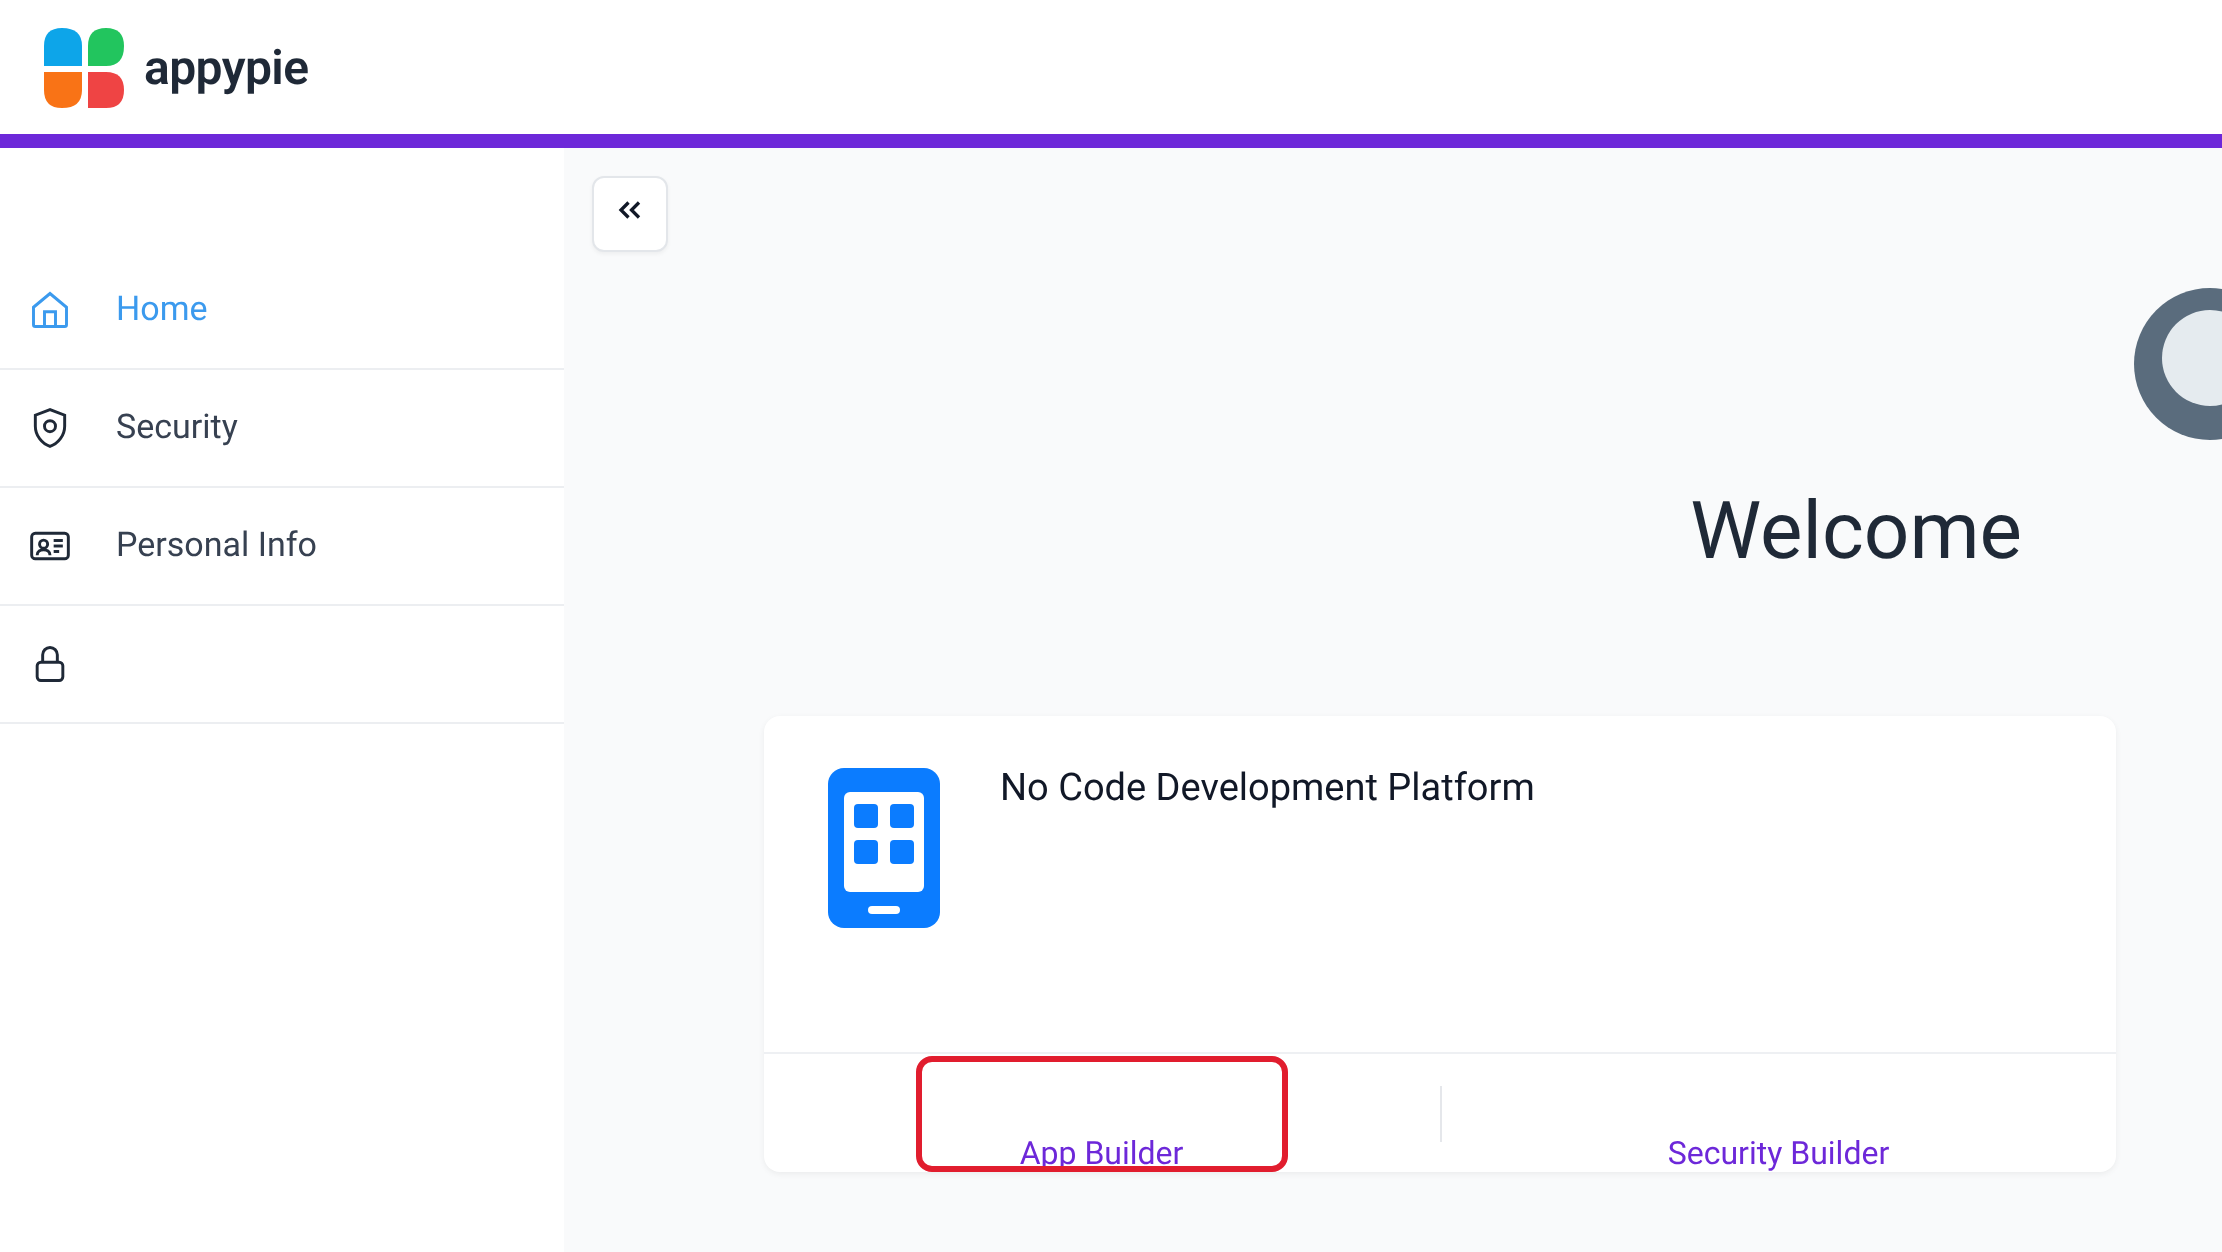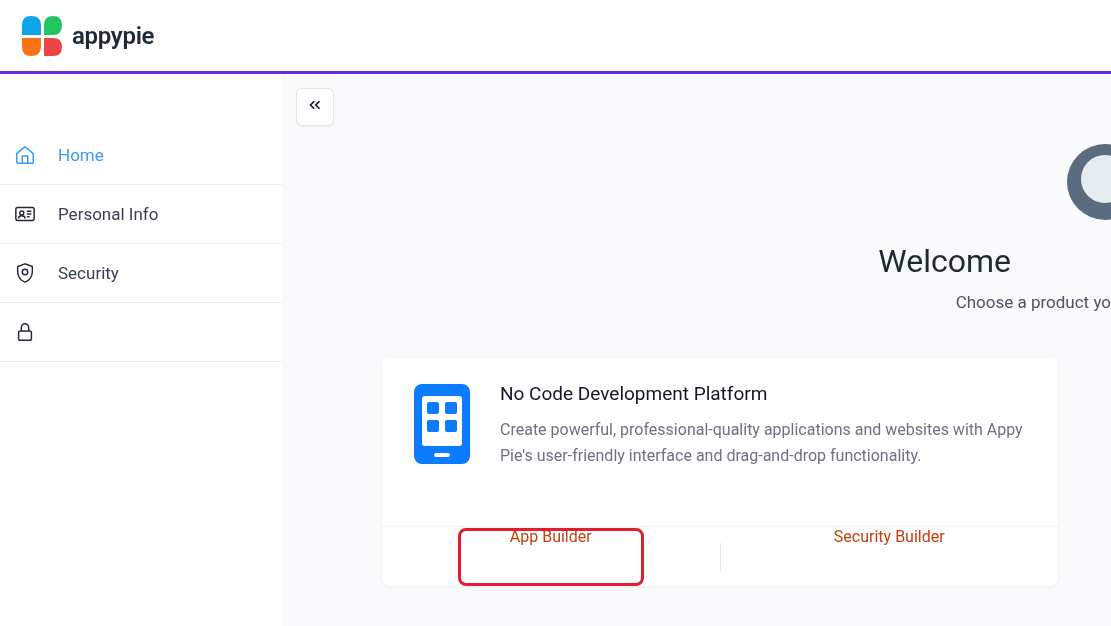--- a/index.html
+++ b/index.html
@@ -7,21 +7,21 @@
       font-family: -apple-system, BlinkMacSystemFont, 'Segoe UI', Roboto, Arial, sans-serif;
       background: #f9fafb;
       width: 1111px;
       height: 626px;
       overflow: hidden;
       position: relative;
     }
     .header {
       background: white;
       height: 74px;
-      border-bottom: 3px solid #6d28d9;
+      border-bottom: 7px solid #6d28d9;
       display: flex;
       align-items: center;
       padding: 0 18px;
     }
     .logo-wrap {
       display: flex;
       align-items: center;
       gap: 6px;
     }
     .logo-icon {
@@ -111,21 +111,21 @@
     .welcome-block {
       text-align: right;
       padding-right: 0;
       margin-left: auto;
       position: absolute;
       right: 0;
       top: 168px;
       width: 400px;
     }
     .welcome-title {
-      font-size: 32px;
+      font-size: 40px;
       font-weight: 400;
       color: #1f2937;
       margin-bottom: 12px;
       padding-right: 100px;
     }
     .welcome-subtitle {
       font-size: 17px;
       color: #4b5563;
       white-space: nowrap;
     }
@@ -161,24 +161,24 @@
       line-height: 1.65;
     }
     .card-footer {
       display: flex;
       border-top: 1px solid #eef0f3;
       height: 60px;
     }
     .card-footer-btn {
       flex: 1;
       display: flex;
-      align-items: flex-start;
+      align-items: flex-end;
       justify-content: center;
       font-size: 16px;
-      color: #c2410c;
+      color: #6d28d9;
       cursor: pointer;
       position: relative;
     }
     .card-footer-btn.highlighted::before {
       content: "";
       position: absolute;
       left: 50%;
       top: 50%;
       transform: translate(-50%, -50%);
       width: 180px;
@@ -219,44 +219,44 @@
           <path d="M3 10.5 L12 3 L21 10.5 V20 a1 1 0 0 1 -1 1 H4 a1 1 0 0 1 -1 -1 Z"></path>
           <path d="M9 21 V13 H15 V21"></path>
         </svg>
       </span>
       <span>Home</span>
     </div>
 
     <div class="sidebar-item">
       <span class="sidebar-icon">
         <svg width="22" height="22" viewBox="0 0 24 24" fill="none" stroke="#1f2937" stroke-width="1.6">
+          <path d="M12 2 L4 5 V11 c0 5 3.5 9.5 8 11 4.5-1.5 8-6 8-11 V5 Z"></path>
+          <circle cx="12" cy="11" r="3"></circle>
+        </svg>
+      </span>
+      <span>Security</span>
+    </div>
+
+    <div class="sidebar-item">
+      <span class="sidebar-icon">
+        <svg width="22" height="22" viewBox="0 0 24 24" fill="none" stroke="#1f2937" stroke-width="1.6">
           <rect x="2" y="5" width="20" height="14" rx="2"></rect>
           <circle cx="8.5" cy="11" r="2.2"></circle>
           <path d="M5 17 c0-2 1.8-3 3.5-3 s3.5 1 3.5 3"></path>
           <line x1="14" y1="9" x2="19" y2="9"></line>
           <line x1="14" y1="12" x2="19" y2="12"></line>
           <line x1="14" y1="15" x2="17" y2="15"></line>
         </svg>
       </span>
       <span>Personal Info</span>
     </div>
 
     <div class="sidebar-item">
       <span class="sidebar-icon">
         <svg width="22" height="22" viewBox="0 0 24 24" fill="none" stroke="#1f2937" stroke-width="1.6">
-          <path d="M12 2 L4 5 V11 c0 5 3.5 9.5 8 11 4.5-1.5 8-6 8-11 V5 Z"></path>
-          <circle cx="12" cy="11" r="3"></circle>
-        </svg>
-      </span>
-      <span>Security</span>
-    </div>
-
-    <div class="sidebar-item">
-      <span class="sidebar-icon">
-        <svg width="22" height="22" viewBox="0 0 24 24" fill="none" stroke="#1f2937" stroke-width="1.6">
           <rect x="5" y="11" width="14" height="10" rx="2"></rect>
           <path d="M8 11 V7 a4 4 0 0 1 8 0 V11"></path>
         </svg>
       </span>
     </div>
 
   </div>
 
   <div class="content-area">
     <div class="collapse-btn">
@@ -267,39 +267,37 @@
         </svg>
       </span>
     </div>
 
     <div class="avatar">
       <div class="avatar-inner"></div>
     </div>
 
     <div class="welcome-block">
       <div class="welcome-title">Welcome</div>
-      <div class="welcome-subtitle">Choose a product yo</div>
     </div>
 
     <div class="card">
       <div class="card-body">
         <div class="card-icon">
           <svg width="60" height="84" viewBox="0 0 60 84">
             <rect x="2" y="2" width="56" height="80" rx="8" fill="#0b7cff"></rect>
             <rect x="10" y="14" width="40" height="50" rx="3" fill="white"></rect>
             <rect x="15" y="20" width="12" height="12" rx="2" fill="#0b7cff"></rect>
             <rect x="33" y="20" width="12" height="12" rx="2" fill="#0b7cff"></rect>
             <rect x="15" y="38" width="12" height="12" rx="2" fill="#0b7cff"></rect>
             <rect x="33" y="38" width="12" height="12" rx="2" fill="#0b7cff"></rect>
             <rect x="22" y="71" width="16" height="4" rx="2" fill="white"></rect>
           </svg>
         </div>
         <div class="card-text">
           <div class="card-title">No Code Development Platform</div>
-          <div class="card-desc">Create powerful, professional-quality applications and websites with Appy Pie's user-friendly interface and drag-and-drop functionality.</div>
         </div>
       </div>
       <div class="card-footer">
         <div class="card-footer-btn highlighted">
           <span>App Builder</span>
         </div>
         <div class="footer-divider"></div>
         <div class="card-footer-btn">
           <span>Security Builder</span>
         </div>

